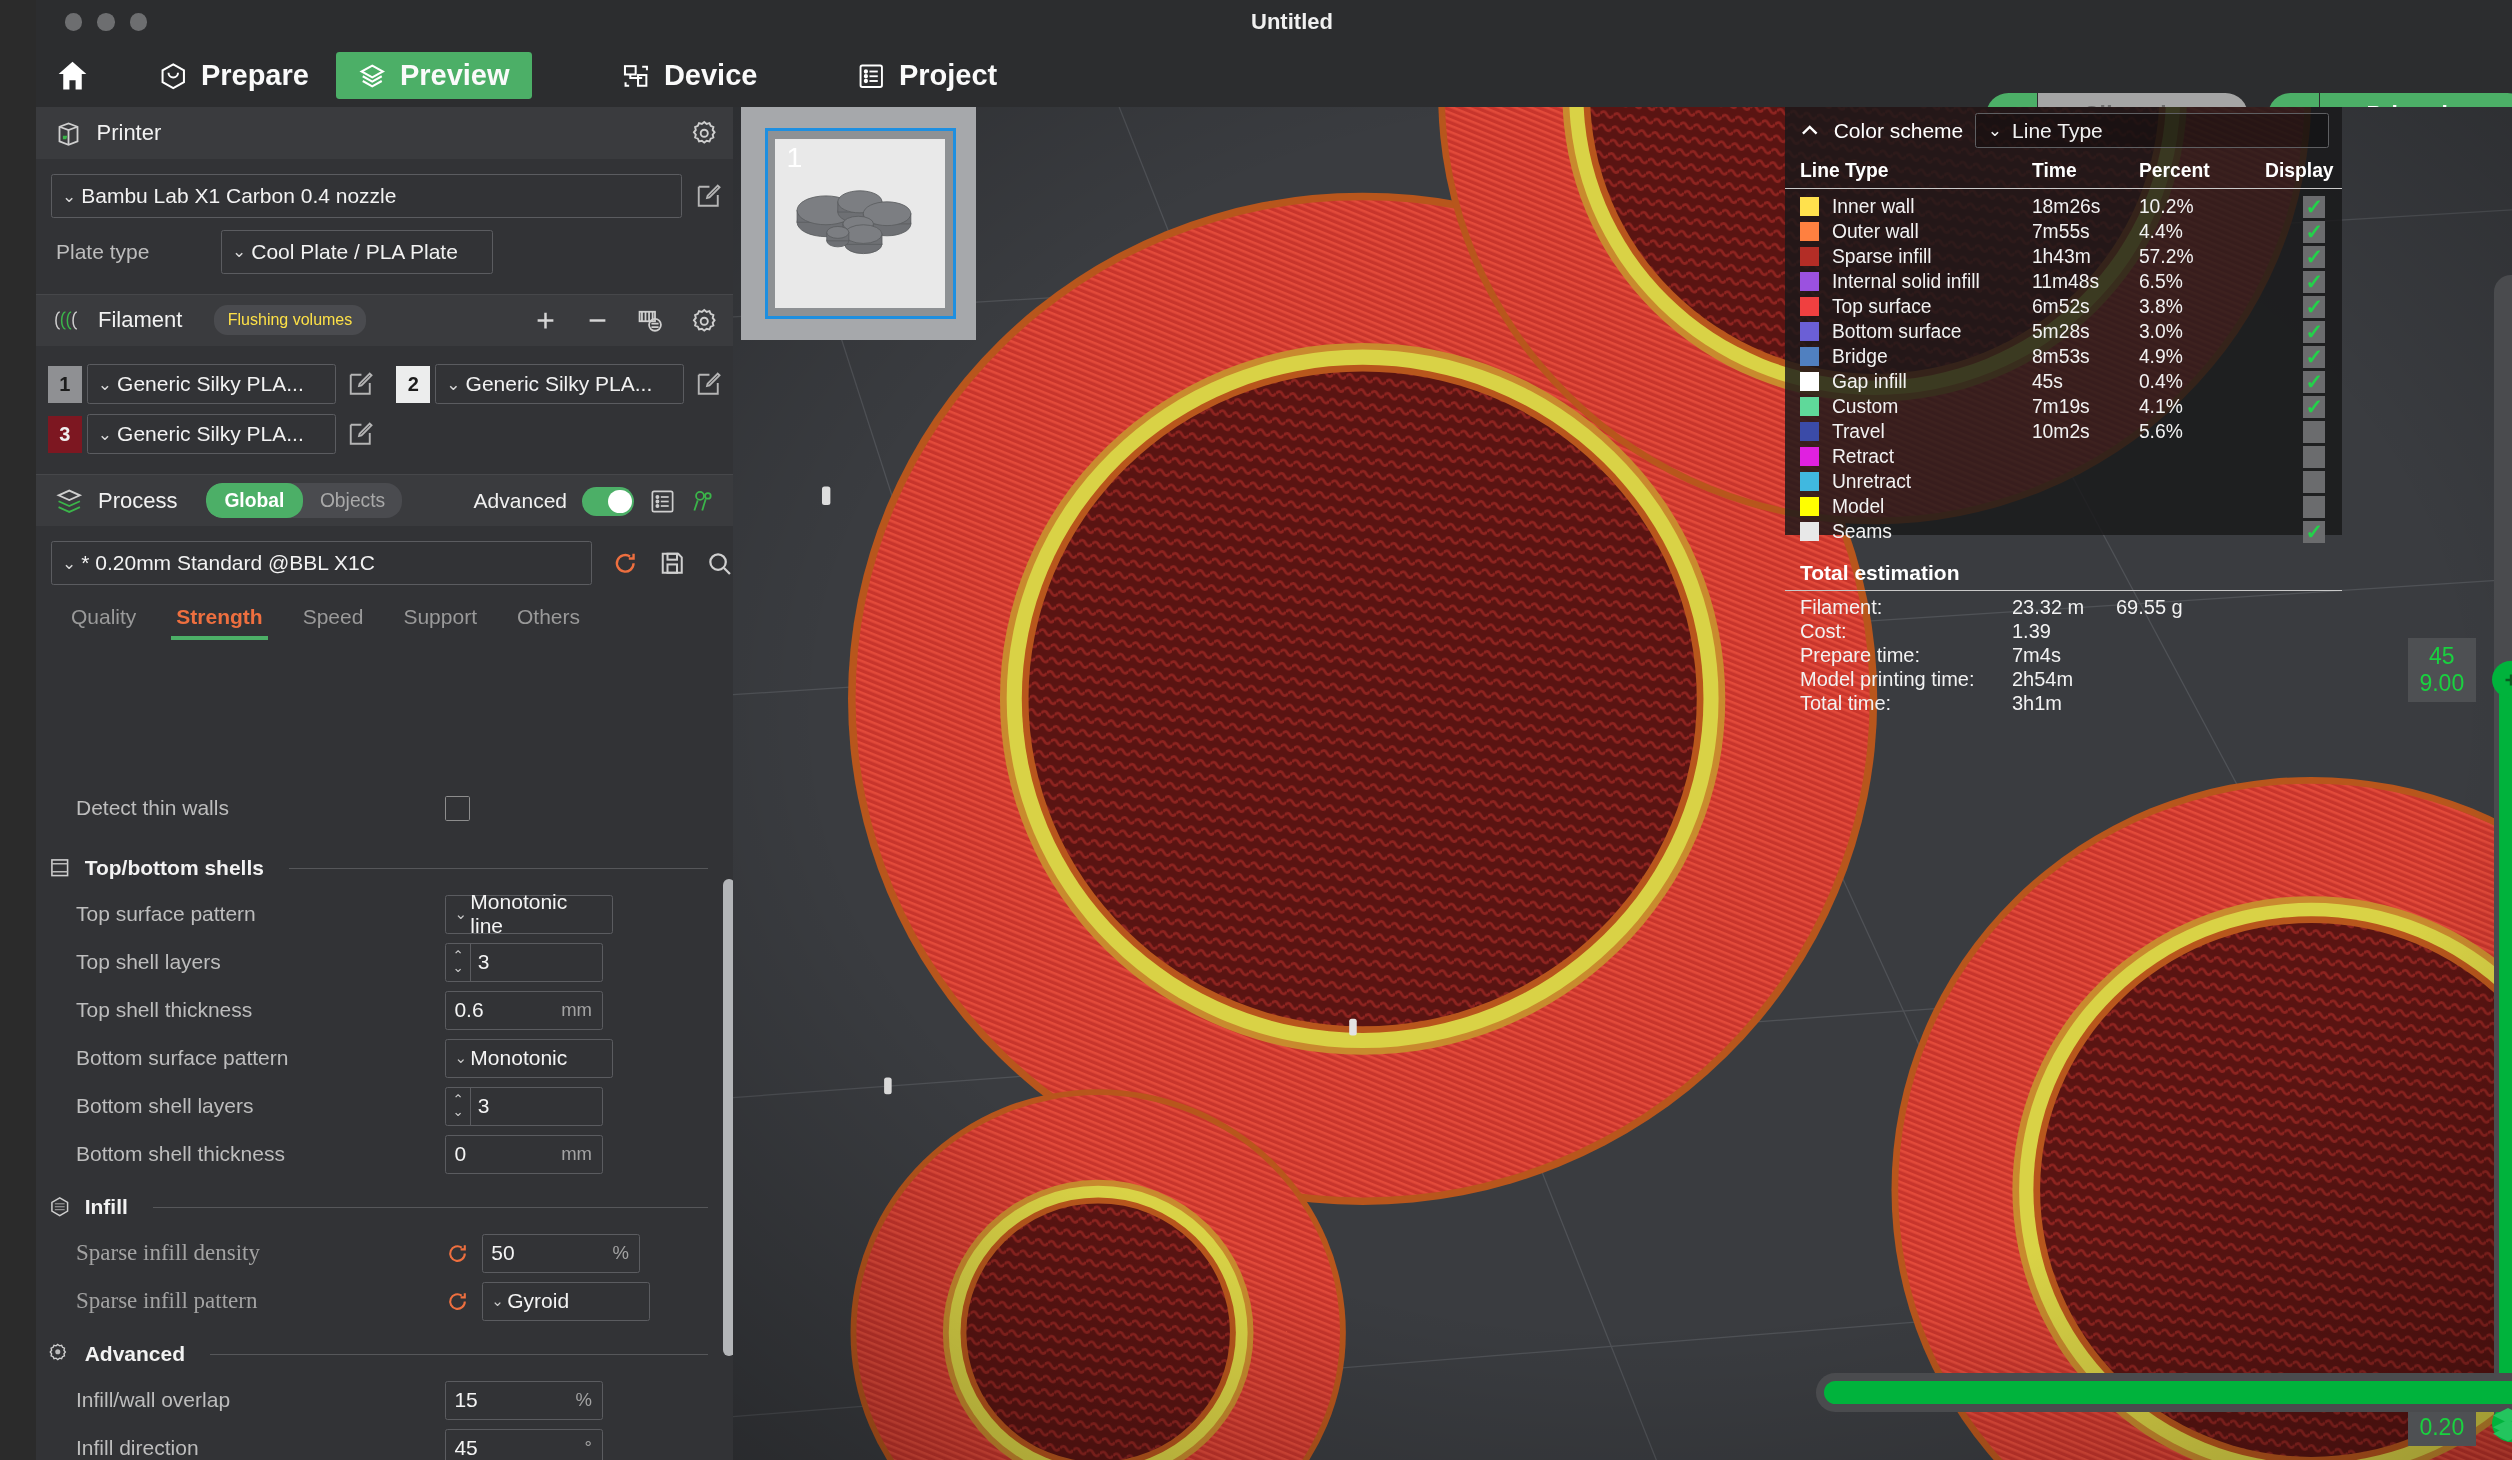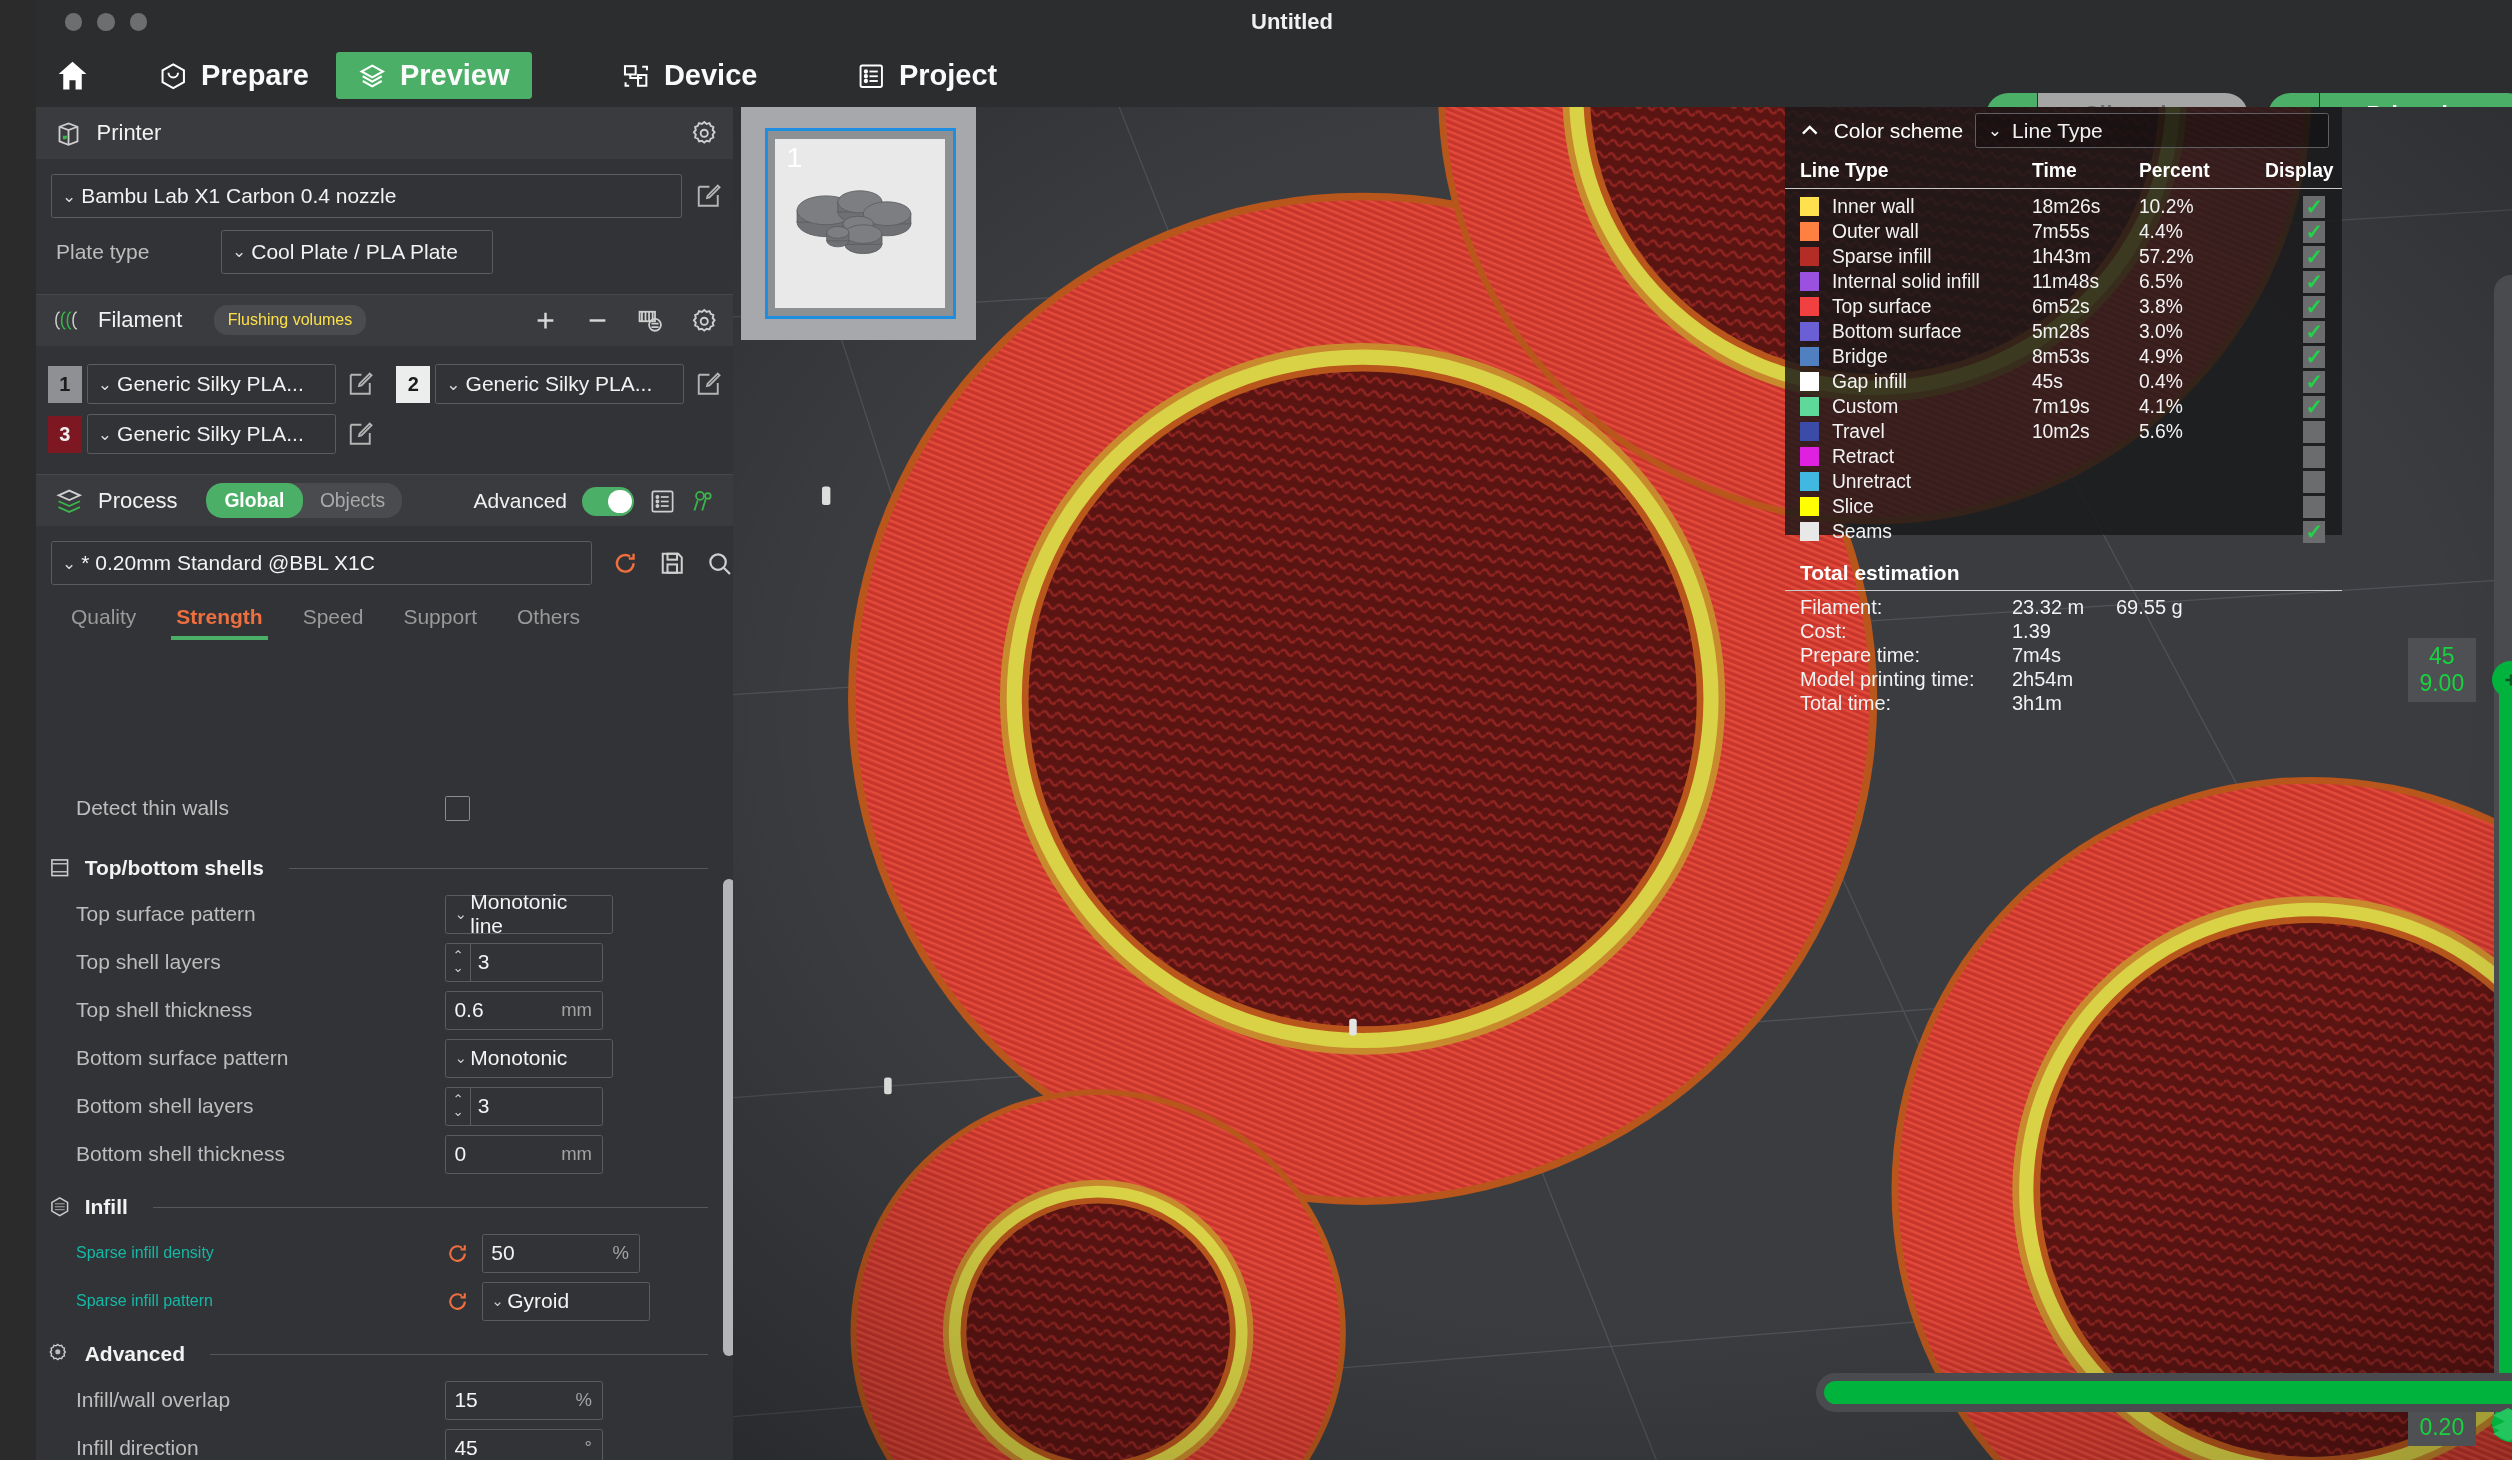--- a/index.html
+++ b/index.html
@@ -64,21 +64,21 @@
   .hd-icons { position: absolute; right: 15px; top: 0; height: 52px; display: flex; align-items: center; gap: 25px; }
 
   .row { display: flex; align-items: center; }
   .fld {
     background: transparent; border: 0.8px solid #5b5c60; border-radius: 2.5px;
     height: 44px; display: flex; align-items: center; padding: 0 10px; gap: 5px;
     color: #f2f2f2; font-size: 21px;
   }
   .fld .chev { color: #d8d8d8; font-size: 17px; line-height: 1; }
   .lbl-gray { color: #bdbdbd; font-size: 21px; }
-  .lbl-orange { color: #14b8a6; font-size: 16px; }
+  .lbl-orange { color: #a3a3a3; font-size: 23px; font-family: Liberation Serif, serif; }
 
   .edit-ico { width: 28.5px; height: 28.5px; }
 
   .filachip { width: 34px; height: 37px; display: flex; align-items: center; justify-content: center;
     font-size: 20px; font-weight: bold; }
 
   .tabs-proc { display: flex; gap: 0; padding: 0 15px; height: 55px; align-items: flex-end; }
   .ptab { font-size: 21px; color: #9a9a9a; padding: 0 20px 11.8px 20px; position: relative; }
   .ptab.active { color: #ee6f3f; font-weight: bold; }
   .ptab.active::after {
@@ -806,21 +806,21 @@
           <span class="sw" style="background:#40b8e0"></span>
           <span class="nm">Unretract</span>
           <span class="tm"></span>
           <span class="pc"></span>
           <span class="dp">
               <span class="dchk"></span>
             </span>
         </div>
         <div class="lrow">
           <span class="sw" style="background:#ffff00"></span>
-          <span class="nm">Slice</span>
+          <span class="nm">Model</span>
           <span class="tm"></span>
           <span class="pc"></span>
           <span class="dp">
               <span class="dchk"></span>
             </span>
         </div>
         <div class="lrow">
           <span class="sw" style="background:#e8e8e8"></span>
           <span class="nm">Seams</span>
           <span class="tm"></span>

